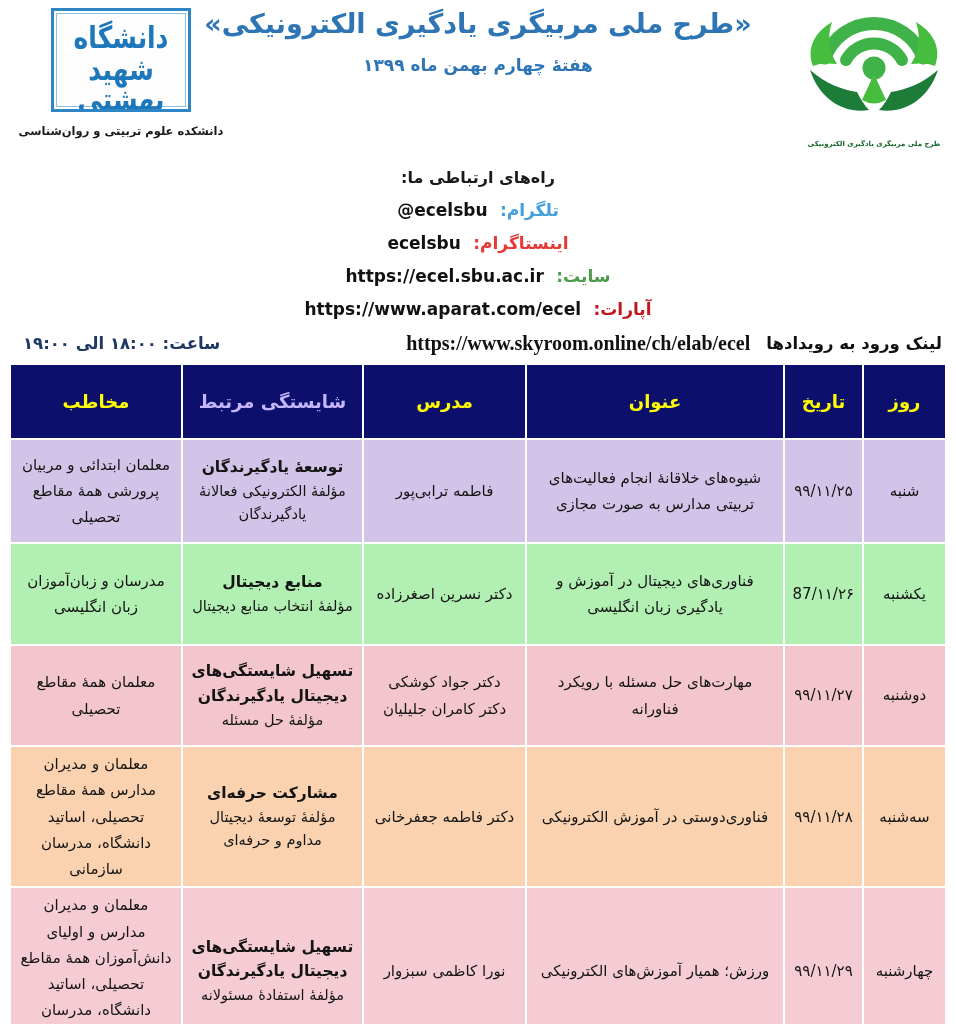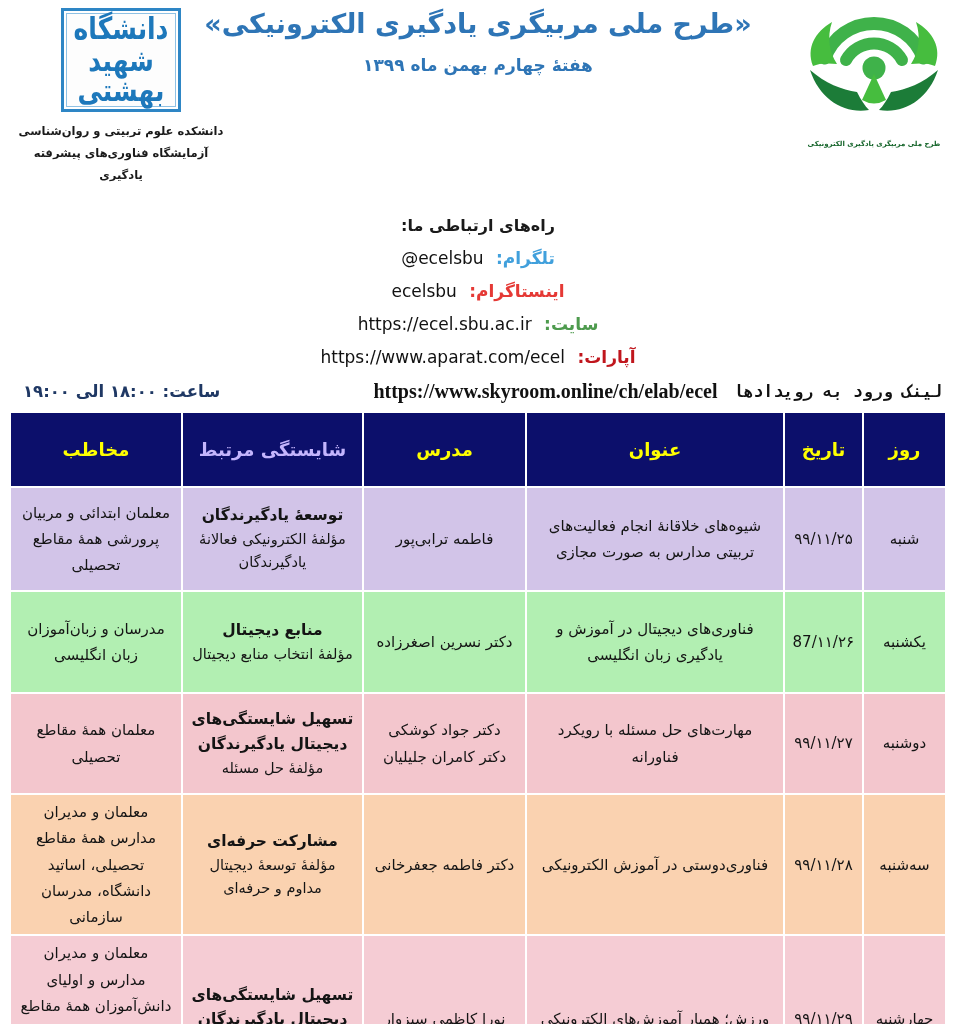--- a/index.html
+++ b/index.html
@@ -6,42 +6,42 @@
   body { background:#fff; font-family:"DejaVu Sans", sans-serif; }
   .page { position:relative; width:956px; height:1024px; margin:0 auto; background:#fff; overflow:hidden; direction:rtl; }
 
   
   .top-header { position:relative; height:168px; }
   .titles { position:absolute; top:8px; left:0; right:0; text-align:center; }
   .main-title { font-size:27px; font-weight:bold; color:#2e75b6; letter-spacing:0; }
   .sub-title { margin-top:16px; font-size:17px; font-weight:bold; color:#2e75b6; }
 
   .uni-block { position:absolute; top:8px; left:16px; width:210px; text-align:center; }
-  .uni-box { width:120px; height:104px; margin:0 auto; border:3px solid #2e86c5;
+  .uni-box { width:140px; height:104px; margin:0 auto; border:3px solid #2e86c5;
              box-shadow: inset 0 0 0 2px #fff, inset 0 0 0 3px #8fc1e4;
-             display:flex; align-items:center; justify-content:center; overflow:hidden; background:#fdfdfd; }
+             display:flex; align-items:flex-end; justify-content:center; overflow:hidden; background:#fdfdfd; }
   .uni-callig { color:#1d78bb; font-weight:bold; font-size:25px; line-height:1.02; text-align:center;
                 transform:scaleY(1.22); padding:2px 4px; }
   .uni-captions { margin-top:9px; font-size:11.5px; font-weight:bold; color:#1a1a1a; line-height:1.9; }
 
   .prog-block { position:absolute; top:2px; right:4px; width:156px; text-align:center; }
   .prog-caption { margin-top:18px; font-size:7px; font-weight:bold; color:#17662c; }
 
   
   .contact { text-align:center; padding-top:0; }
-  .contact-heading { font-size:16px; font-weight:bold; color:#1a1a1a; margin-bottom:4px;margin-top:48px; }
+  .contact-heading { font-size:16px; font-weight:bold; color:#1a1a1a; margin-bottom:4px; }
   .contact-line { margin:13px 0; font-size:17px; }
   .contact-label { font-weight:bold; }
-  .contact-value { font-weight:normal; color:#111; margin-right:7px; }
+  .contact-value { font-weight:bold; color:#111; margin-right:7px; }
   .ltr { direction:ltr; unicode-bidi:embed; display:inline-block; }
 
   
   .link-row { display:flex; justify-content:space-between; align-items:center; padding:0 14px; margin:10px 0 8px; }
   .link-group { display:flex; align-items:center; gap:16px; }
-  .link-label { font-weight:bold; font-size:16.5px; color:#111;font-family:Liberation Mono, monospace; }
+  .link-label { font-weight:bold; font-size:16.5px; color:#111; }
   .link-url { font-family:"Liberation Serif", serif; font-weight:bold; font-size:20px; color:#111; }
   .time { font-weight:bold; font-size:16.5px; }
 
   
   .sched { width:936px; margin:0 auto; border-collapse:collapse; table-layout:fixed; }
   .sched th, .sched td { border:2px solid #fff; text-align:center; vertical-align:middle; padding:4px 8px; }
   .sched thead tr { height:75px; }
   .sched th { font-size:18px; font-weight:bold; }
   .sched tbody td { font-size:15px; line-height:1.75; color:#141414; }
   .sched tbody tr:nth-child(1) { height:104px; }
@@ -64,21 +64,20 @@
       <div class="main-title">«طرح ملی مربیگری یادگیری الکترونیکی»</div>
       <div class="sub-title">هفتهٔ چهارم بهمن ماه ۱۳۹۹</div>
     </div>
 
     <div class="uni-block">
       <div class="uni-box">
         <div class="uni-callig">دانشگاه شهید بهشتی</div>
       </div>
       <div class="uni-captions">
         <div>دانشکده علوم تربیتی و روان‌شناسی</div>
-        <div>آزمایشگاه فناوری‌های پیشرفته یادگیری</div>
       </div>
     </div>
 
     <div class="prog-block">
       <span>
         <svg width="152" height="116" viewBox="0 0 152 116" xmlns="http://www.w3.org/2000/svg">
           <path d="M27 56 A52 52 0 0 1 125 56" fill="none" stroke="#3fb24a" stroke-width="13" stroke-linecap="round"></path>
           <path d="M48 58 A32 32 0 0 1 104 58" fill="none" stroke="#3fb24a" stroke-width="12" stroke-linecap="round"></path>
           <circle cx="76" cy="66" r="11.5" fill="#3fb24a"></circle>
           <path d="M76 72 L64 98 Q76 105 88 98 Z" fill="#46bd3e"></path>

